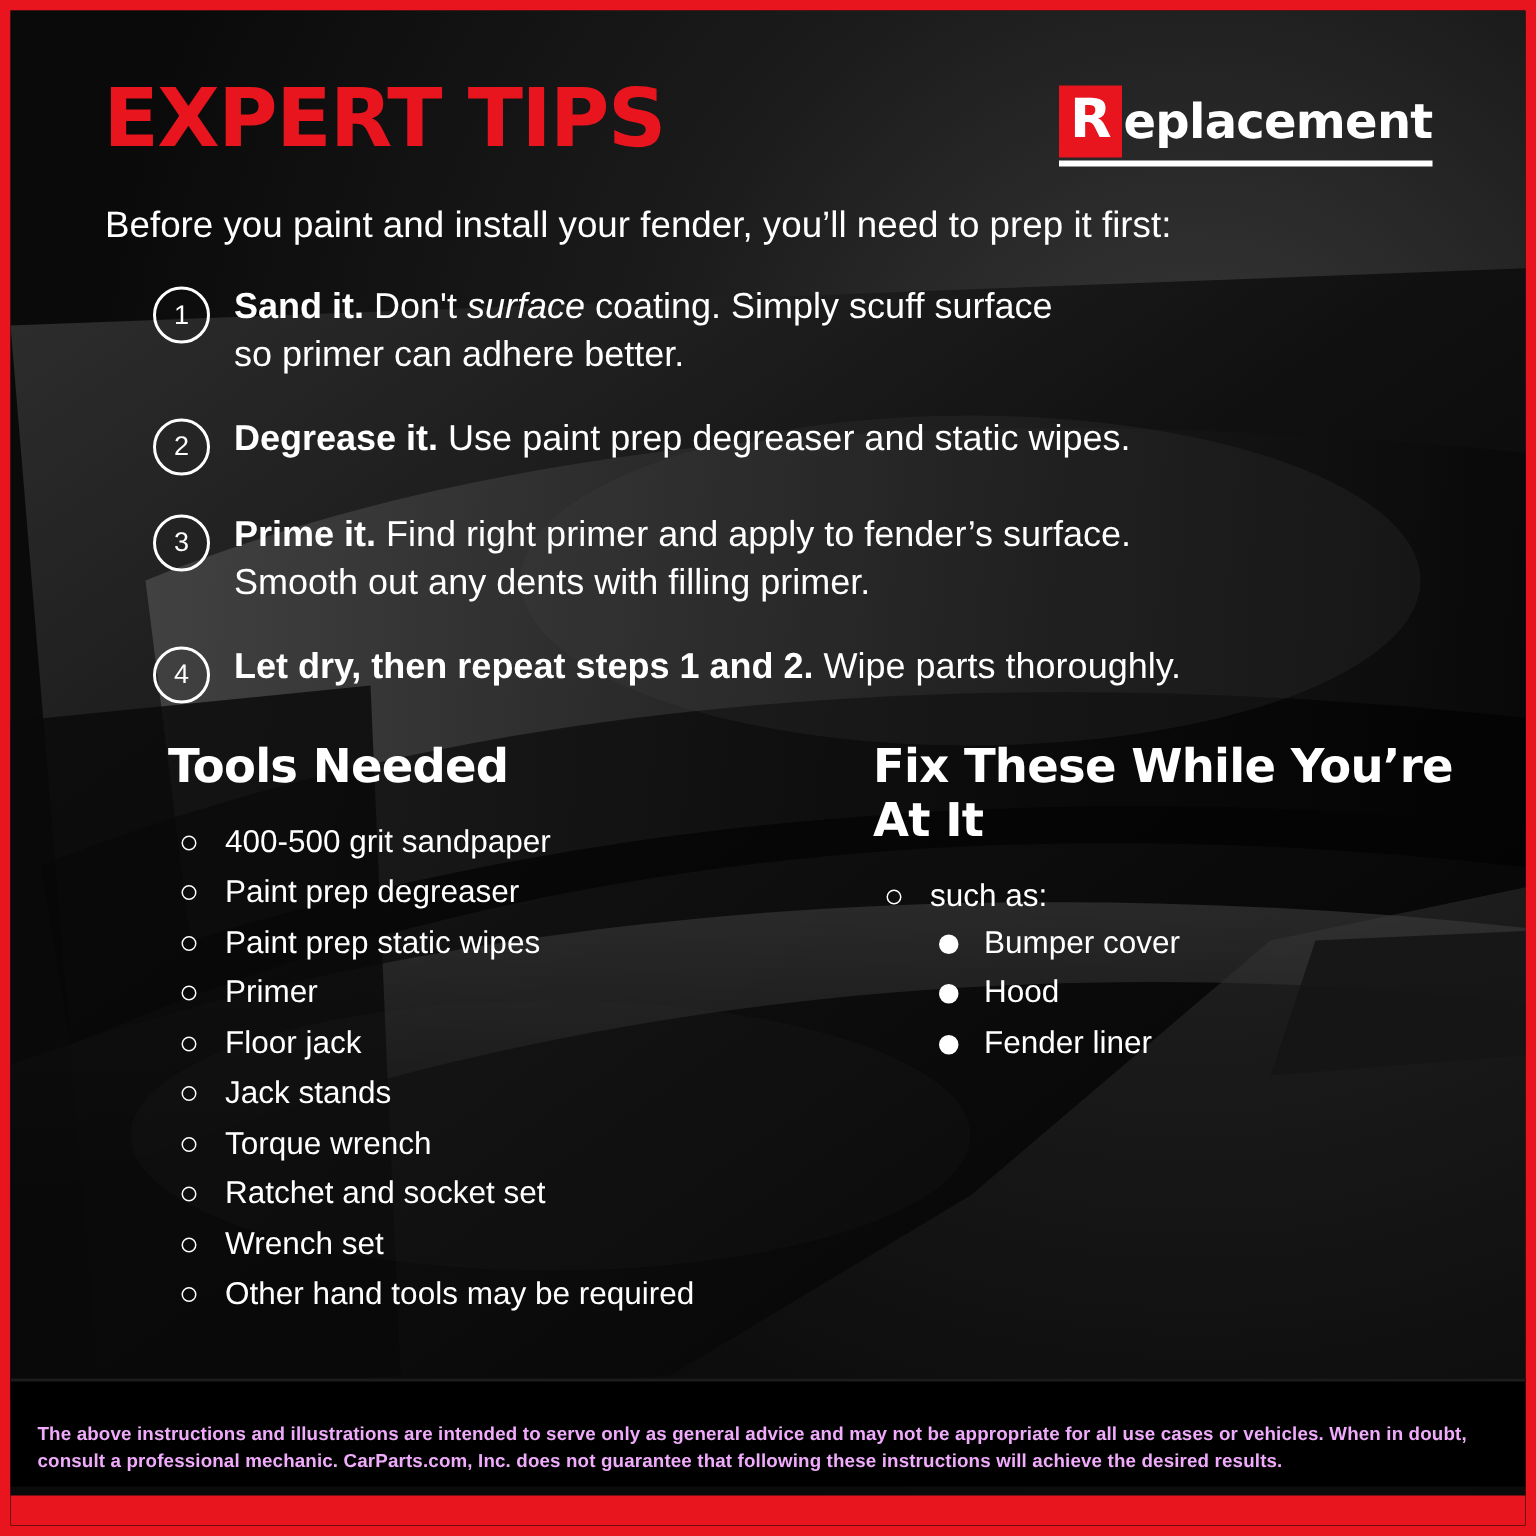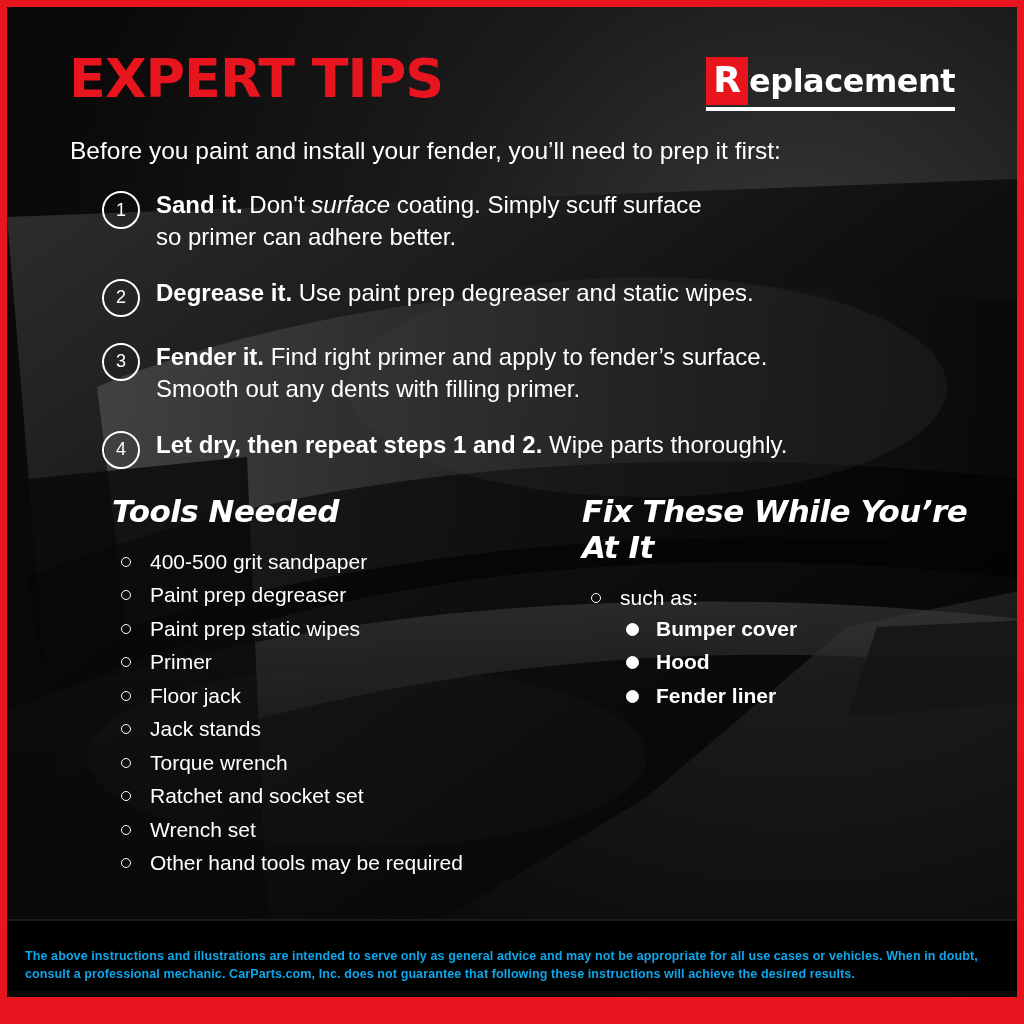--- a/index.html
+++ b/index.html
@@ -46,21 +46,21 @@
     bottom: 26px;
     height: 70px;
     background: #000;
     border-top: 2px solid #1c1c1c;
   }
   .footer-text {
     position: absolute;
     left: 18px;
     right: 18px;
     bottom: 34px;
-    color: #0ea5e9;
+    color: #f0abfc;
     font-size: 12.5px;
     line-height: 1.45;
     font-weight: bold;
     letter-spacing: 0.1px;
   }
   .red-bottom {
     position: absolute;
     left: 0; right: 0; bottom: 0;
     height: 20px;
     background: #e8141e;
@@ -163,21 +163,20 @@
   }
   .col.left { width: 470px; }
   .col.right { width: 470px; }
   .col-head {
     color: #ffffff;
     font-size: 31px;
     font-weight: bold;
     margin: 0 0 22px 40px;
     font-family: "DejaVu Sans", sans-serif;
     letter-spacing: -0.5px;
-    font-style: italic;
   }
   ul.tools {
     list-style: none;
     margin: 0;
     padding: 0 0 0 45px;
   }
   ul.tools li {
     color: #ffffff;
     font-size: 21px;
     line-height: 1;
@@ -192,21 +191,20 @@
     top: 6px;
     width: 8px;
     height: 8px;
     border: 1.6px solid #ffffff;
     border-radius: 50%;
   }
   ul.sub {
     list-style: none;
     margin: 10px 0 0 0;
     padding: 0;
-    font-weight: bold;
   }
   ul.sub li {
     color: #ffffff;
     font-size: 21px;
     line-height: 1;
     margin-bottom: 12.5px;
     position: relative;
     padding-left: 36px;
   }
   ul.sub li::before {
@@ -281,21 +279,21 @@
       <div class="step">
         <div class="step-num">2</div>
         <div class="step-text">
           <b>Degrease it.</b><span> Use paint prep degreaser and static wipes.</span>
         </div>
       </div>
 
       <div class="step">
         <div class="step-num">3</div>
         <div class="step-text">
-          <b>Fender it.</b><span> Find right primer and apply to fender’s surface.</span>
+          <b>Prime it.</b><span> Find right primer and apply to fender’s surface.</span>
           <span class="wrap-line">Smooth out any dents with filling primer.</span>
         </div>
       </div>
 
       <div class="step">
         <div class="step-num">4</div>
         <div class="step-text">
           <b>Let dry, then repeat steps 1 and 2.</b><span> Wipe parts thoroughly.</span>
         </div>
       </div>

